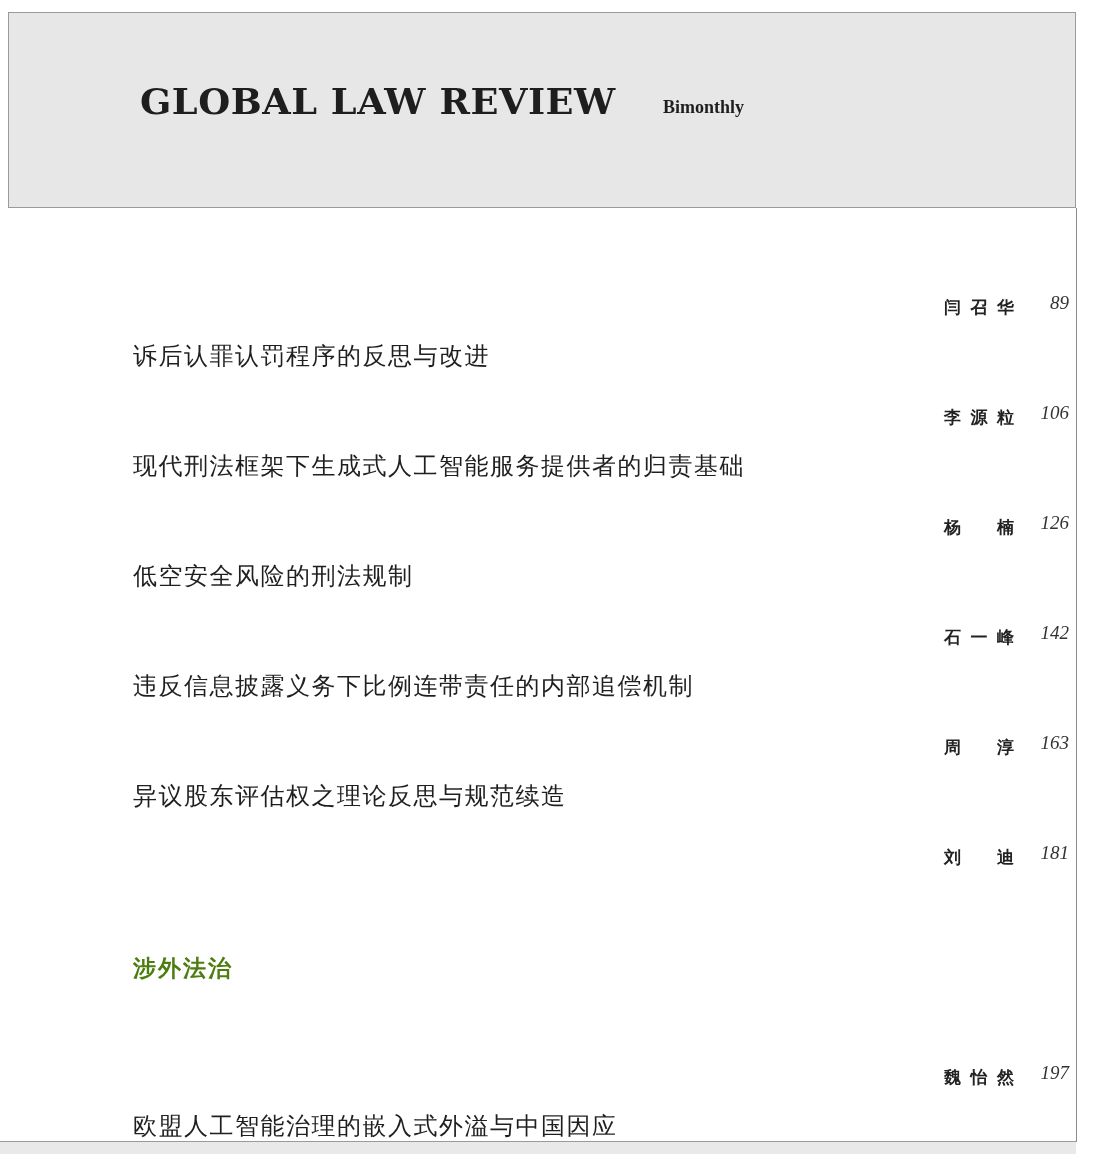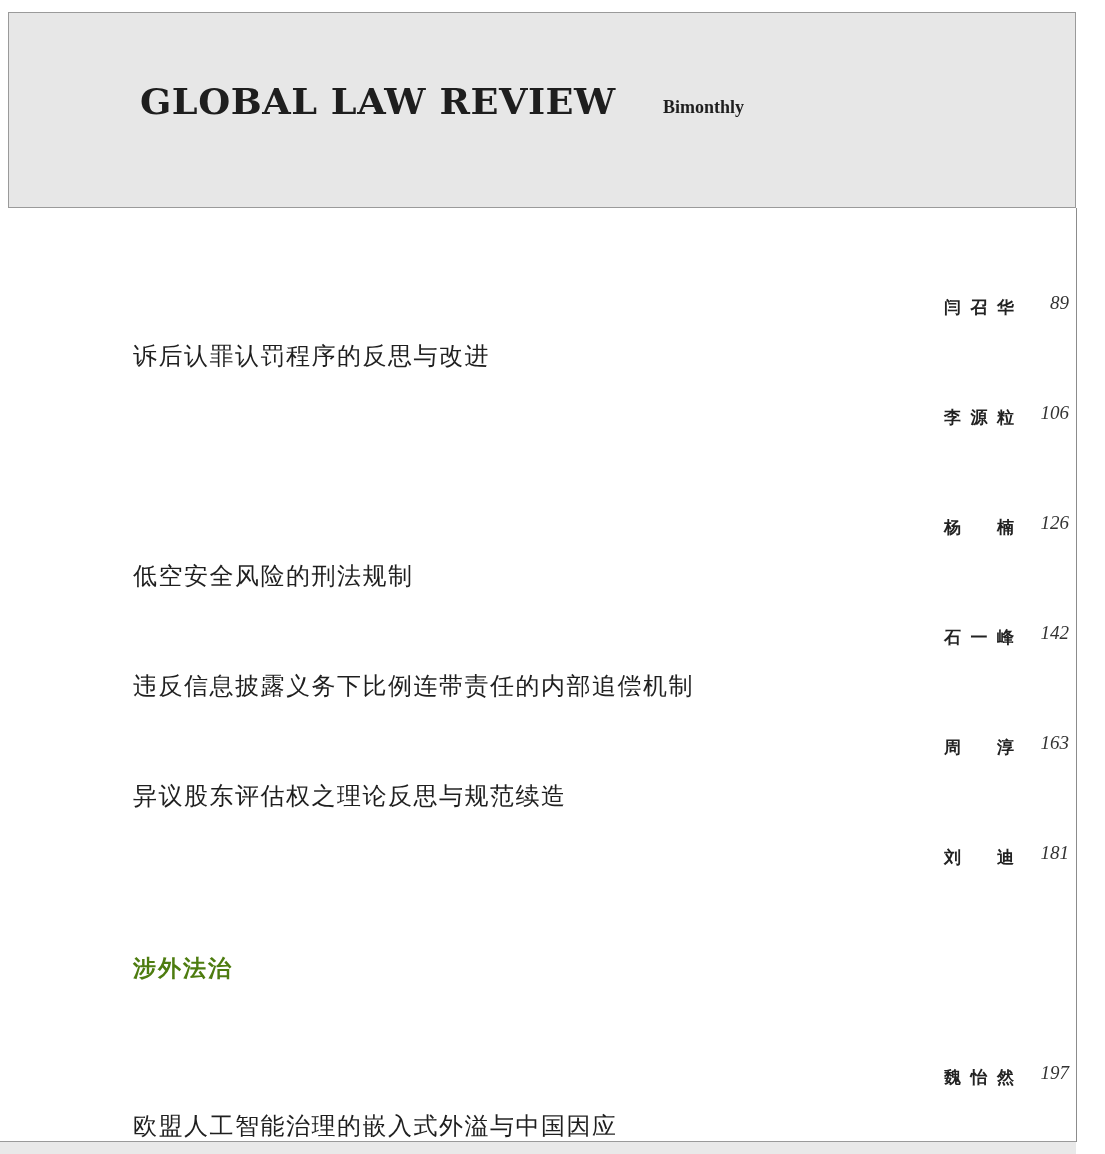--- a/index.html
+++ b/index.html
@@ -64,20 +64,21 @@
 
 <div class="right-rule"></div>
 
 <div class="toc">
   <div class="entry" style="top:292px">
     <span class="title">诉后认罪认罚程序的反思与改进</span>
     <span class="author">闫召华</span>
     <span class="page">89</span>
   </div>
   <div class="entry" style="top:402px">
+    <span class="title">现代刑法框架下生成式人工智能服务提供者的归责基础</span>
     <span class="author">李源粒</span>
     <span class="page">106</span>
   </div>
   <div class="entry" style="top:512px">
     <span class="title">低空安全风险的刑法规制</span>
     <span class="author">杨 楠</span>
     <span class="page">126</span>
   </div>
   <div class="entry" style="top:622px">
     <span class="title">违反信息披露义务下比例连带责任的内部追偿机制</span>

